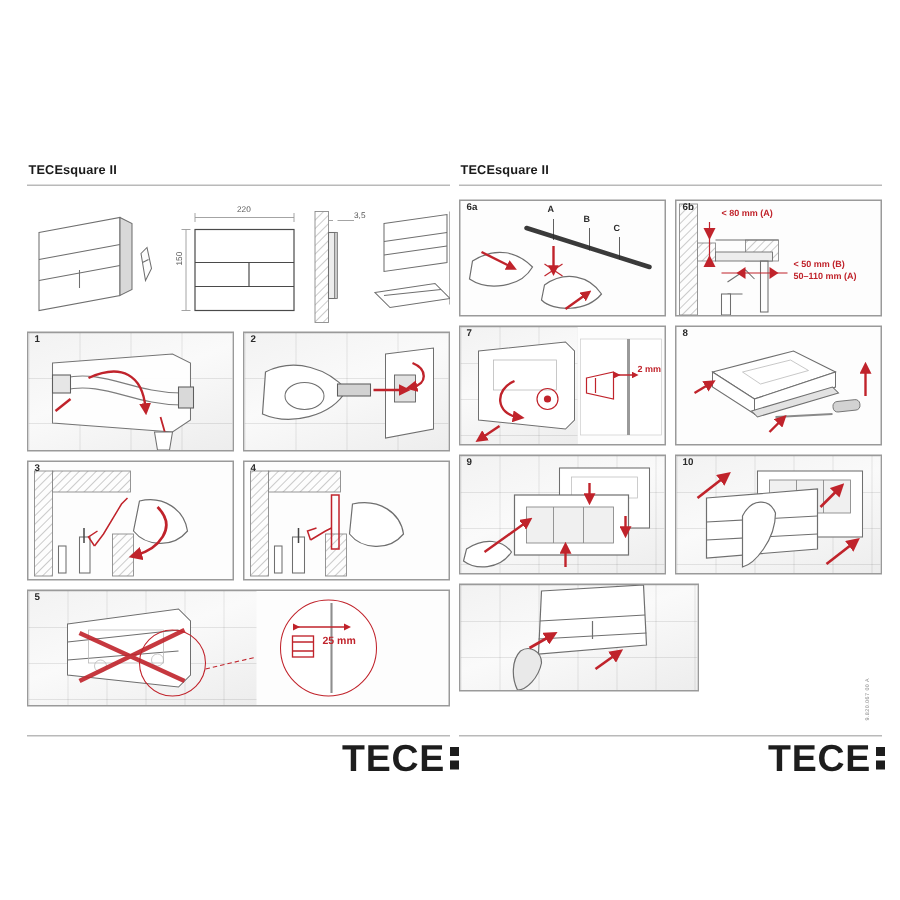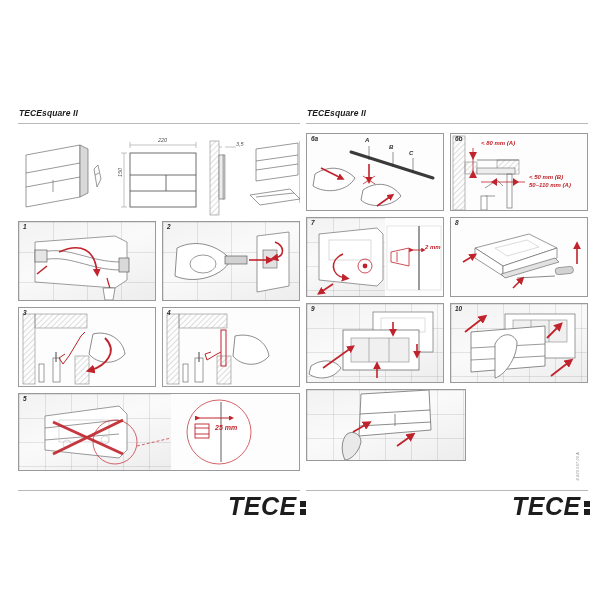--- a/index.html
+++ b/index.html
@@ -12,21 +12,20 @@
     height: 600px;
     font-family: "Liberation Sans", sans-serif;
     overflow: hidden;
     position: relative;
   }
   .page {
     position: absolute;
     left: 0; top: 0;
     width: 600px; height: 428px;
     background: #ffffff;
-    font-style: italic;
   }
   
   .col {
     position: absolute;
     top: 108px;
     width: 282px;
   }
   .col-left  { left: 18px; }
   .col-right { left: 306px; }
 
@@ -106,21 +105,21 @@
   .dim-txt {
     position: absolute;
     font-size: 5.5px;
     color: #555;
   }
 
   
   .logo {
     position: absolute;
     display: flex;
-    align-items: flex-end;
+    align-items: center;
     gap: 3px;
   }
   .logo-word {
     font-family: "Liberation Sans", sans-serif;
     font-size: 25px;
     font-weight: bold;
     letter-spacing: 0.5px;
     color: #1d1d1d;
     line-height: 0.85;
   }

